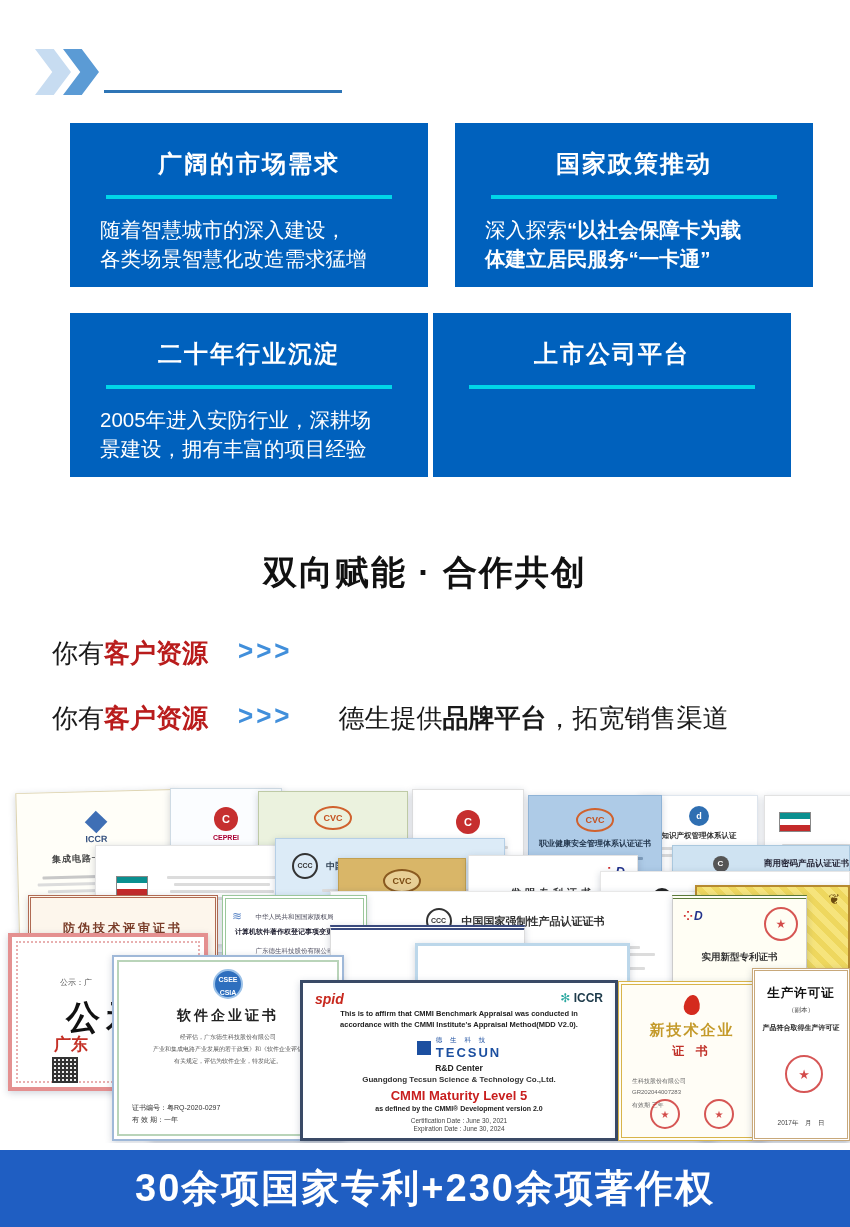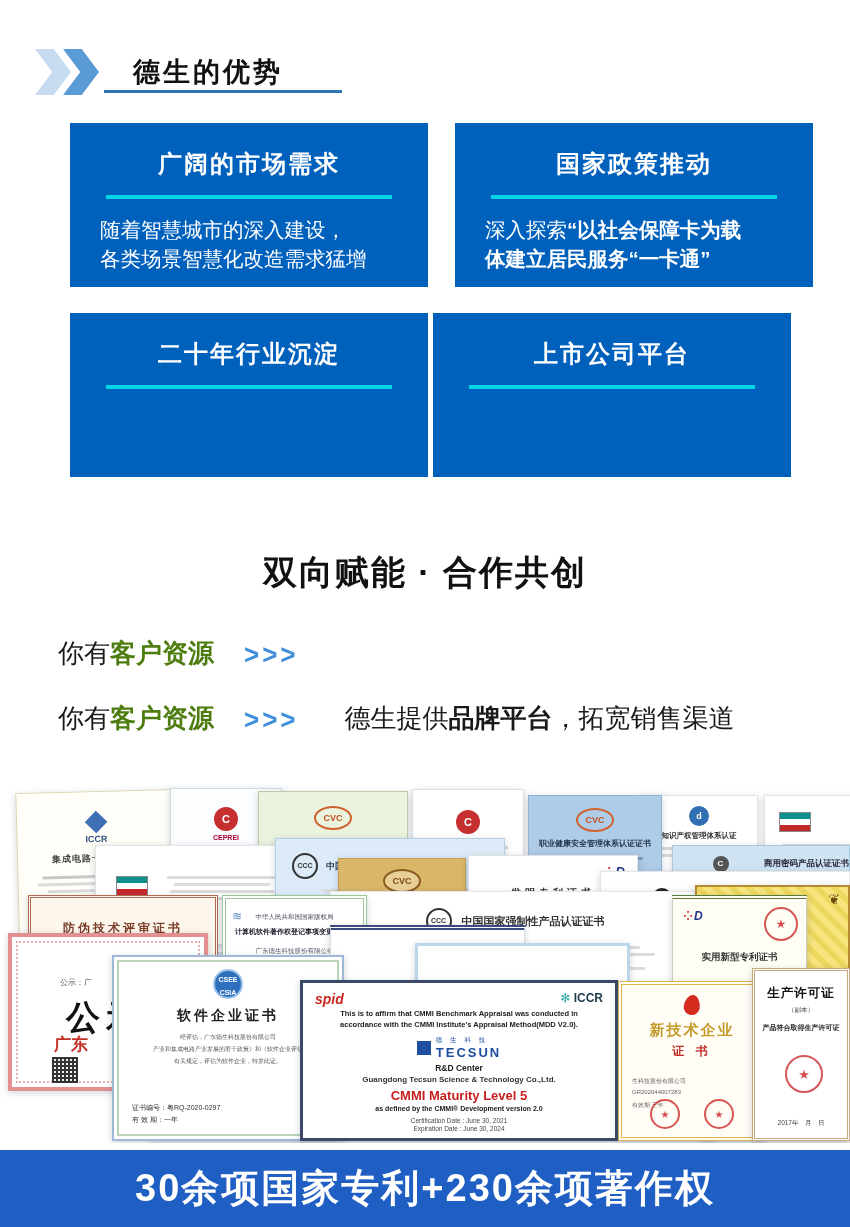--- a/index.html
+++ b/index.html
@@ -18,23 +18,23 @@
   
   .card{position:absolute;width:358px;height:164px;background:#0061bd;color:#fff;}
   .card-title{margin-top:25px;text-align:center;font-size:24px;font-weight:bold;letter-spacing:2px;}
   .card-line{width:286px;height:4px;margin:15px auto 0;background:#00d6e8;}
   .card-body{margin:16px 30px 0;font-size:20.5px;line-height:1.42;white-space:pre-line;}
   .card-body .b{font-weight:bold;}
 
   
   .sec-title{position:absolute;left:0;top:550px;width:850px;text-align:center;
              font-size:34px;font-weight:bold;letter-spacing:2px;color:#111;}
-  .benefit{position:absolute;left:58px;width:760px;display:flex;align-items:flex-end;
+  .benefit{position:absolute;left:52px;width:760px;display:flex;align-items:flex-start;
            font-size:26px;color:#1a1a1a;}
-  .benefit .hl{font-weight:bold;color:#4d7c0f;}
+  .benefit .hl{font-weight:bold;color:#b91c1c;}
   .benefit .arrows{margin-left:30px;font-weight:900;color:#418fdb;letter-spacing:3px;
                    transform:scaleY(1.05);display:inline-block;}
   .benefit .right{margin-left:46px;}
   .benefit .right .b{font-weight:bold;}
 
   
   .collage{position:absolute;left:0;top:783px;width:850px;height:360px;overflow:hidden;}
   .cert{position:absolute;background:#fff;box-shadow:0 2px 7px rgba(40,60,90,.22);box-sizing:border-box;}
   .bar{height:3px;background:#c8c8c8;margin:4px auto;border-radius:1px;}
   .bar.lite{background:#dcdcdc;}
@@ -66,39 +66,40 @@
   .footer-text{color:#fff;font-size:38px;font-weight:bold;letter-spacing:2px;}
 </style>
 </head>
 <body>
 
 <div class="page">
 
   <div class="hdr">
     <span class="chev light"></span>
     <span class="chev dark"></span>
-    <span class="hdr-title">德生的优势</span>
   </div>
   <div class="hdr-underline"></div>
 
   <div class="card" style="left:455px;top:123px;">
     <div class="card-title">国家政策推动</div>
     <div class="card-line"></div>
     <div class="card-body"><span>深入探索</span><span class="b">“以社会保障卡为载
 体建立居民服务“一卡通”</span></div>
   </div>
   <div class="card" style="left:70px;top:123px;">
     <div class="card-title">广阔的市场需求</div>
     <div class="card-line"></div>
     <div class="card-body"><span>随着智慧城市的深入建设，
 各类场景智慧化改造需求猛增</span></div>
   </div>
   <div class="card" style="left:70px;top:313px;">
     <div class="card-title">二十年行业沉淀</div>
     <div class="card-line"></div>
+    <div class="card-body"><span>2005年进入安防行业，深耕场
+景建设，拥有丰富的项目经验</span></div>
   </div>
   <div class="card" style="left:433px;top:313px;">
     <div class="card-title">上市公司平台</div>
     <div class="card-line"></div>
   </div>
 
   <div class="sec-title">双向赋能 · 合作共创</div>
 
   <div class="benefit" style="top:636px;">
     <span>你有</span>

